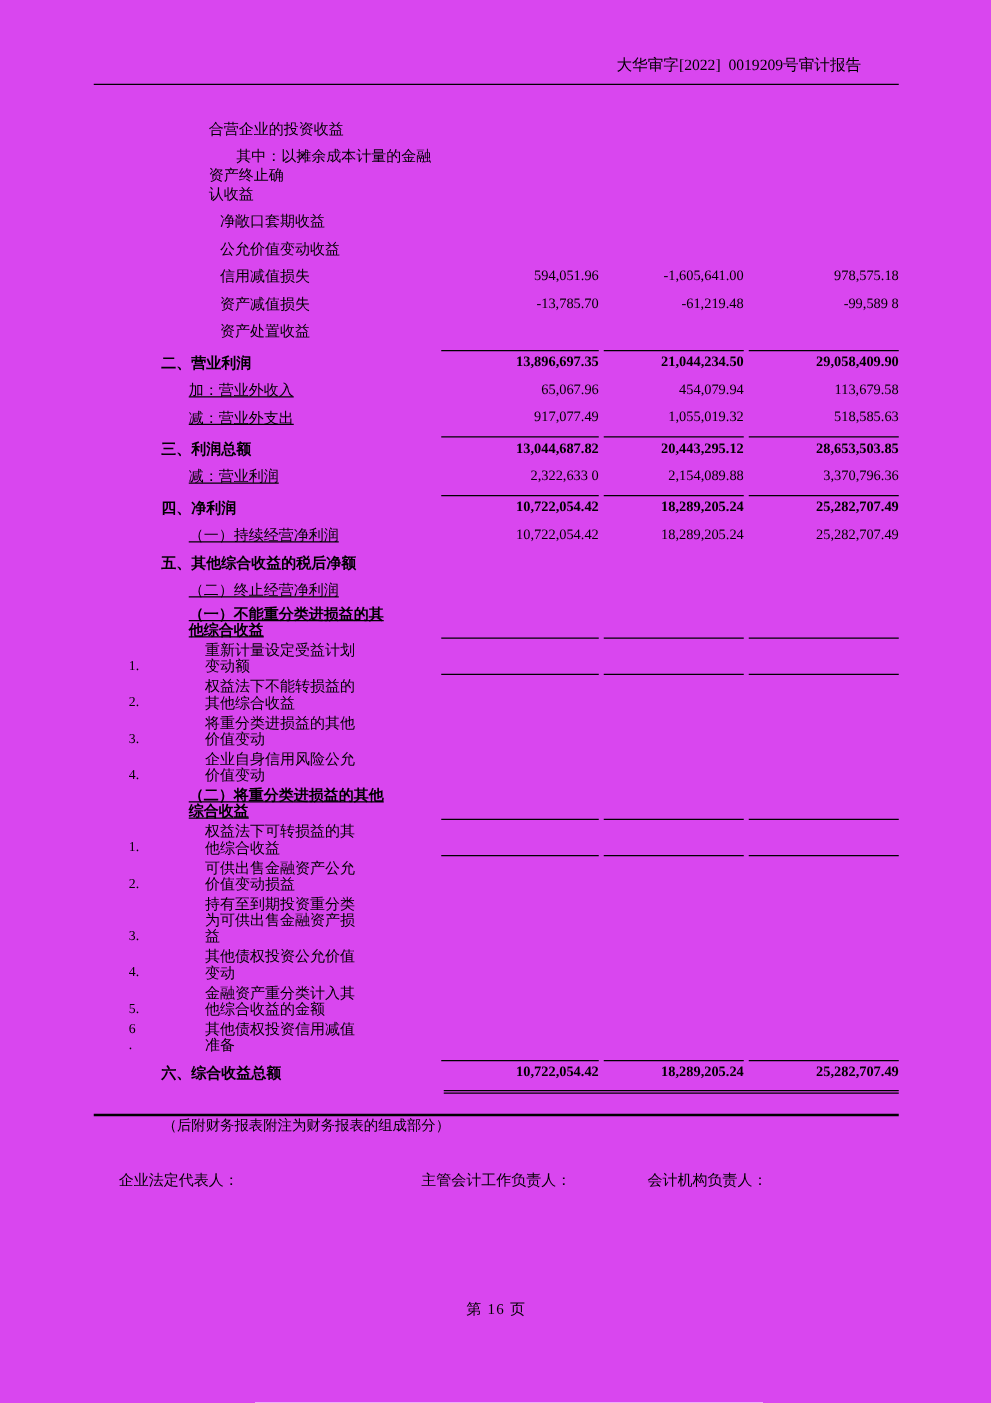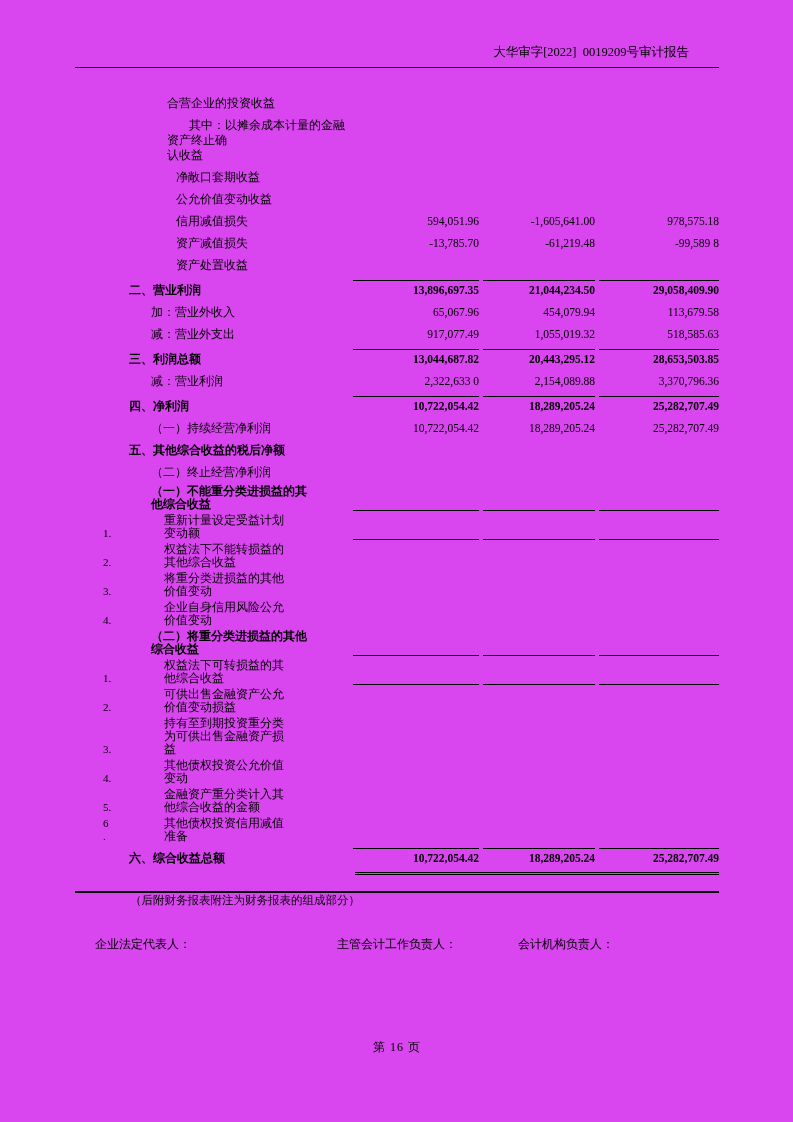--- a/index.html
+++ b/index.html
@@ -19,21 +19,21 @@
   .header-title { white-space:pre; }
 
   .table { margin-top:24px; padding-left:15px; font-size:12px; }
   .row { display:flex; align-items:flex-end; padding:3.5px 0; line-height:15px; }
   .row.compact { line-height:13px; padding:1.5px 0; }
   .row.bold { font-weight:bold; }
   .numcell { flex:none; width:22px; margin-left:13px; font-size:11px; white-space:pre-line; }
   .label { flex:1; white-space:pre-line;margin-left:39px; }
   .hang { text-indent:22px; }
   .ind0 { padding-left:0; }
-  .ind1 { padding-left:22px; }
+  .ind1 { padding-left:22px;text-decoration:underline; }
   .ind2 { padding-left:38px; }
   .ind3 { padding-left:47px; }
   .val { flex:none; width:126px; margin-left:4px; text-align:right; font-size:11.5px; }
   .val.v2 { width:112px; }
   .val.v3 { width:120px; }
   .val.tl { border-top:1px solid #000; padding-top:2px; }
   .val.ul { border-bottom:1px solid #000; }
   .double-rule {
     margin-left:265px; margin-top:3px; height:3px;
     border-top:1px solid #000; border-bottom:1px solid #000;

